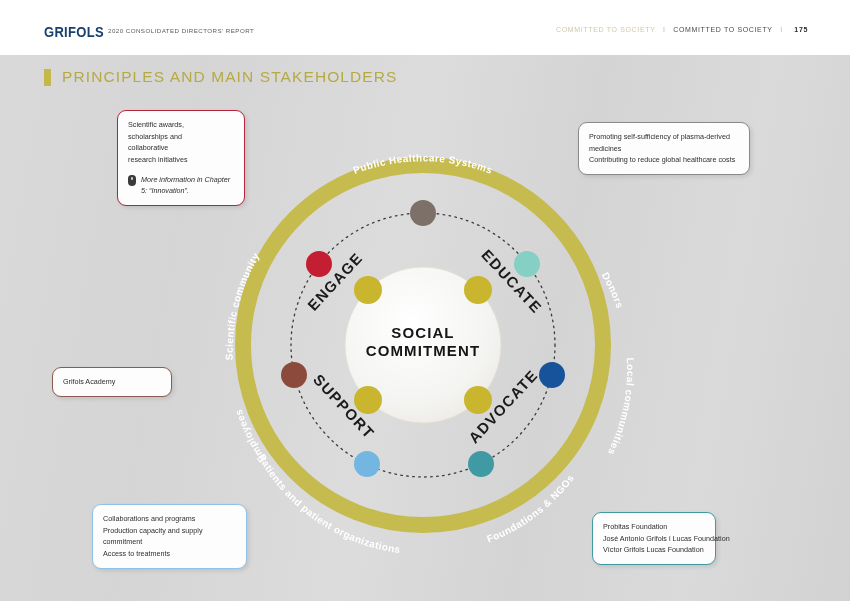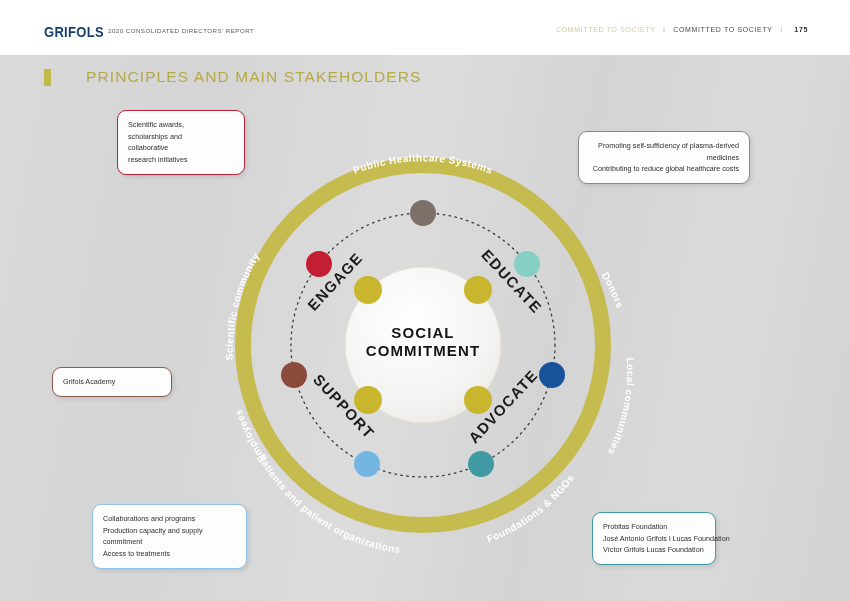--- a/index.html
+++ b/index.html
@@ -53,21 +53,20 @@
   #section-title-wrap {
     position: absolute; left: 44px; top: 13px;
     display: flex; align-items: center;
   }
   #section-title-bar {
     width: 7px; height: 17px; background: #c3b84a; margin-right: 11px;
   }
   #section-title {
     font-size: 15.5px; letter-spacing: 1.1px; color: #b5aa44;
     font-family: "Liberation Sans", sans-serif;
-    margin-left: 24px;
   }
 
   
   #diagram { position: absolute; left: 0; top: 0; width: 850px; height: 546px; }
 
   
   .callout {
     position: absolute;
     background: #fdfdfd;
     border-radius: 9px;
@@ -90,21 +89,21 @@
     width: 8px; height: 11px;
     background: #3b3b3b;
     border-radius: 4px 4px 4.5px 4.5px;
   }
   .mouse-icon::after {
     content:""; position:absolute; left:3px; top:2px;
     width:2px; height:3.2px; background:#cfcfcf; border-radius:1px;
   }
 
   #callout-scientific { left: 85px; top: 55px;  width: 128px; border: 1.6px solid #b5223a; margin-left: 32px; }
-  #callout-plasma     { left: 578px; top: 76px; width: 172px; border: 1.6px solid #8a8a8a; text-align: right; }
+  #callout-plasma     { left: 578px; top: 67px; width: 172px; border: 1.6px solid #8a8a8a; }
   #callout-local      { left: 662px; top: 287px; width: 110px; border: 1.6px solid #1a4f92; }
   #callout-academy    { left: 52px;  top: 312px; width: 120px; border: 1.6px solid #8c5a4e; }
   #callout-patients   { left: 92px;  top: 449px; width: 155px; border: 1.6px solid #8fc2e8; }
   #callout-foundation { left: 592px; top: 457px; width: 124px; border: 1.6px solid #3f9aa3; }
 
   .ring-label { font-weight: bold; fill: #ffffff; font-size: 10px; letter-spacing: .45px;
                 font-family: "Liberation Sans", sans-serif; }
   .action-label { font-weight: bold; fill: #1a1a1a; font-size: 15px; letter-spacing: 1.3px;
                   font-family: "Liberation Sans", sans-serif; }
   .center-label { font-weight: bold; fill: #151515; font-size: 15px; letter-spacing: 1.1px;
@@ -199,20 +198,24 @@
 
     <text class="center-label" x="423" y="283">SOCIAL</text>
     <text class="center-label" x="423" y="301">COMMITMENT</text>
   </svg>
 
   <div class="callout" id="callout-scientific">
     <div class="line">Scientific awards,</div>
     <div class="line">scholarships and</div>
     <div class="line">collaborative</div>
     <div class="line">research initiatives</div>
+    <div class="note">
+      <span class="mouse-icon"></span>
+      <span>More information in Chapter 5: “Innovation”.</span>
+    </div>
   </div>
 
   <div class="callout" id="callout-plasma">
     <div class="line">Promoting self-sufficiency of plasma-derived</div>
     <div class="line">medicines</div>
     <div class="line">Contributing to reduce global healthcare costs</div>
   </div>
 
 
   <div class="callout" id="callout-academy">

